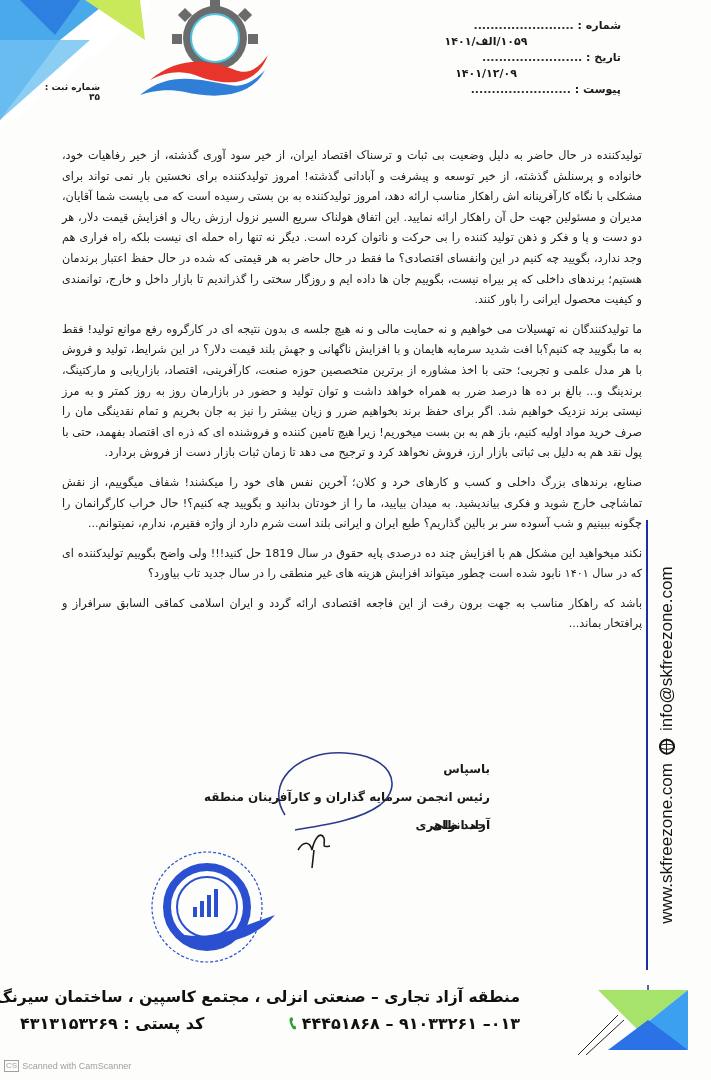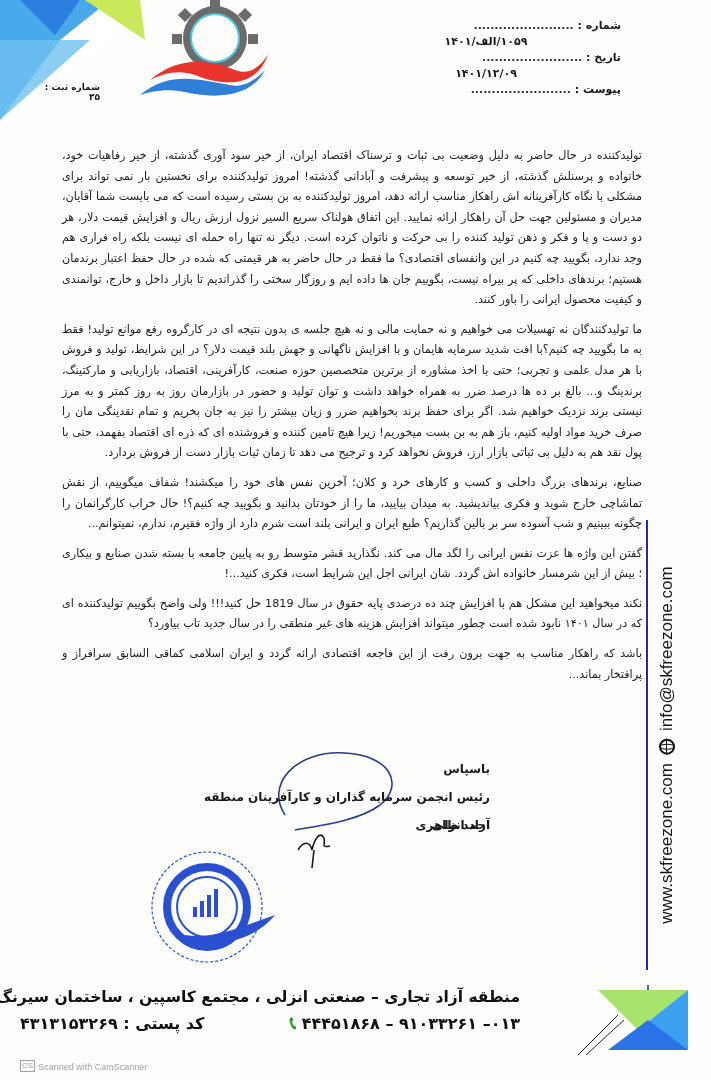--- a/index.html
+++ b/index.html
@@ -48,22 +48,22 @@
     .sig-oval { position: absolute; left: 265px; top: 745px; width: 140px; height: 90px; }
     .sig-scribble { position: absolute; left: 290px; top: 820px; width: 50px; height: 50px; }
     .stamp { position: absolute; left: 145px; top: 845px; width: 135px; height: 125px; }
 
     .footer { position: absolute; left: 20px; top: 988px; width: 500px; direction: rtl; font-weight: bold; color: #111; }
     .footer .addr { font-size: 15.5px; text-align: right; white-space: nowrap; }
     .footer .line2 { margin-top: 6px; display: flex; flex-direction: row; justify-content: space-between; align-items: center; font-size: 16px; white-space: nowrap; }
     .phone-icon { color: #2e9f2e; font-size: 18px; margin-left: 6px; }
     .deco-br { position: absolute; left: 578px; top: 985px; width: 120px; height: 70px; }
     .watermark {
-      position: absolute; left: 20px; top: 1060px; font-family: "Liberation Sans", sans-serif;
-      font-size: 9px; color: #a0a0a0; display: flex; align-items: flex-end; gap: 3px;
+      position: absolute; left: 4px; top: 1060px; font-family: "Liberation Sans", sans-serif;
+      font-size: 9px; color: #a0a0a0; display: flex; align-items: center; gap: 3px;
     }
     .cs-box { border: 1px solid #a0a0a0; font-size: 8px; padding: 0 1px; line-height: 10px; }
   </style>
 </head>
 <body>
 
 <svg class="deco-tl" viewBox="0 0 150 130">
   <polygon points="0,0 150,0 150,10 0,130" fill="#ffffff"></polygon>
   <polygon points="0,0 110,0 60,40 0,120" fill="#4aa9ea"></polygon>
   <polygon points="20,0 80,0 55,35" fill="#2d7fe0"></polygon>
@@ -101,21 +101,20 @@
   <div class="row">
     <span>پیوست :</span>
     <span class="dots">........................</span>
   </div>
 </div>
 
 <div class="body-text">
   <p>تولیدکننده در حال حاضر به دلیل وضعیت بی ثبات و ترسناک اقتصاد ایران، از خیر سود آوری گذشته، از خیر رفاهیات خود، خانواده و پرسنلش گذشته، از خیر توسعه و پیشرفت و آبادانی گذشته! امروز تولیدکننده برای نخستین بار نمی تواند برای مشکلی با نگاه کارآفرینانه اش راهکار مناسب ارائه دهد، امروز تولیدکننده به بن بستی رسیده است که می بایست شما آقایان، مدیران و مسئولین جهت حل آن راهکار ارائه نمایید. این اتفاق هولناک سریع السیر نزول ارزش ریال و افزایش قیمت دلار، هر دو دست و پا و فکر و ذهن تولید کننده را بی حرکت و ناتوان کرده است. دیگر نه تنها راه حمله ای نیست بلکه راه فراری هم وجد ندارد، بگویید چه کنیم در این وانفسای اقتصادی؟ ما فقط در حال حاضر به هر قیمتی که شده در حال حفظ اعتبار برندمان هستیم؛ برندهای داخلی که پر بیراه نیست، بگوییم جان ها داده ایم و روزگار سختی را گذراندیم تا بازار داخل و خارج، توانمندی و کیفیت محصول ایرانی را باور کنند.</p>
   <p>ما تولیدکنندگان نه تهسیلات می خواهیم و نه حمایت مالی و نه هیچ جلسه ی بدون نتیجه ای در کارگروه رفع موانع تولید! فقط به ما بگویید چه کنیم؟با افت شدید سرمایه هایمان و با افزایش ناگهانی و جهش بلند قیمت دلار؟ در این شرایط، تولید و فروش با هر مدل علمی و تجربی؛ حتی با اخذ مشاوره از برترین متخصصین حوزه صنعت، کارآفرینی، اقتصاد، بازاریابی و مارکتینگ، برندینگ و... بالغ بر ده ها درصد ضرر به همراه خواهد داشت و توان تولید و حضور در بازارمان روز به روز کمتر و به مرز نیستی برند نزدیک خواهیم شد. اگر برای حفظ برند بخواهیم ضرر و زیان بیشتر را نیز به جان بخریم و تمام نقدینگی مان را صرف خرید مواد اولیه کنیم، باز هم به بن بست میخوریم! زیرا هیچ تامین کننده و فروشنده ای که ذره ای اقتصاد بفهمد، حتی با پول نقد هم به دلیل بی ثباتی بازار ارز، فروش نخواهد کرد و ترجیح می دهد تا زمان ثبات بازار دست از فروش بردارد.</p>
   <p>صنایع، برندهای بزرگ داخلی و کسب و کارهای خرد و کلان؛ آخرین نفس های خود را میکشند! شفاف میگوییم، از نقش تماشاچی خارج شوید و فکری بیاندیشید. به میدان بیایید، ما را از خودتان بدانید و بگویید چه کنیم؟! حال خراب کارگرانمان را چگونه ببینیم و شب آسوده سر بر بالین گذاریم؟ طبع ایران و ایرانی بلند است شرم دارد از واژه فقیرم، ندارم، نمیتوانم...</p>
-  <p>گفتن این واژه ها عزت نفس ایرانی را لگد مال می کند. نگذارید قشر متوسط رو به پایین جامعه با بسته شدن صنایع و بیکاری ؛ بیش از این شرمسار خانواده اش گردد. شان ایرانی اجل این شرایط است، فکری کنید...!</p>
   <p>نکند میخواهید این مشکل هم با افزایش چند ده درصدی پایه حقوق در سال 1819 حل کنید!!! ولی واضح بگوییم تولیدکننده ای که در سال ۱۴۰۱ نابود شده است چطور میتواند افزایش هزینه های غیر منطقی را در سال جدید تاب بیاورد؟</p>
   <p>باشد که راهکار مناسب به جهت برون رفت از این فاجعه اقتصادی ارائه گردد و ایران اسلامی کماقی السابق سرافراز و پرافتخار بماند...</p>
 </div>
 
 <div class="side-rule"></div>
 <div class="side-contact">
   <div class="inner">
     <span>www.skfreezone.com</span>
     <span class="globe"></span>
     <span>info@skfreezone.com</span>

